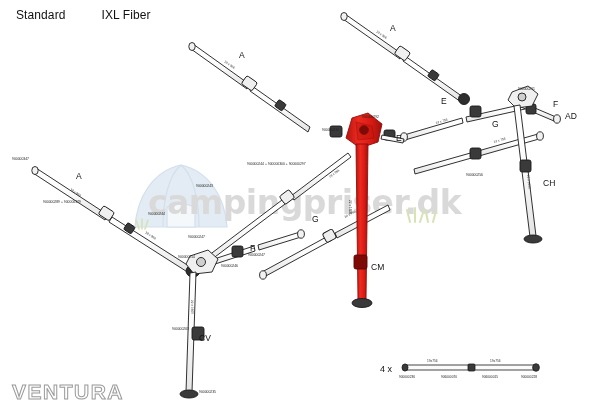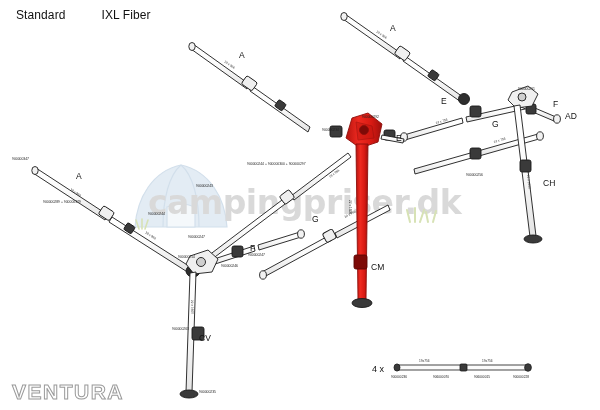--- a/index.html
+++ b/index.html
@@ -32,21 +32,21 @@
 
   
   .draw{position:absolute;inset:0;z-index:2;}
 
   
   .logo{position:absolute;left:10px;top:378px;z-index:3;}
 
   
   .legend{position:absolute;left:372px;top:352px;z-index:3;
     display:flex;align-items:center;gap:5px;}
-  .legend-qty{font-size:9px;color:#111;}
+  .legend-qty{font-size:9px;color:#111;margin-left:8px;}
 </style>
 </head>
 <body>
 
 <div class="page">
 
   <div class="header">
     <span>Standard</span>
     <span>IXL Fiber</span>
   </div>

